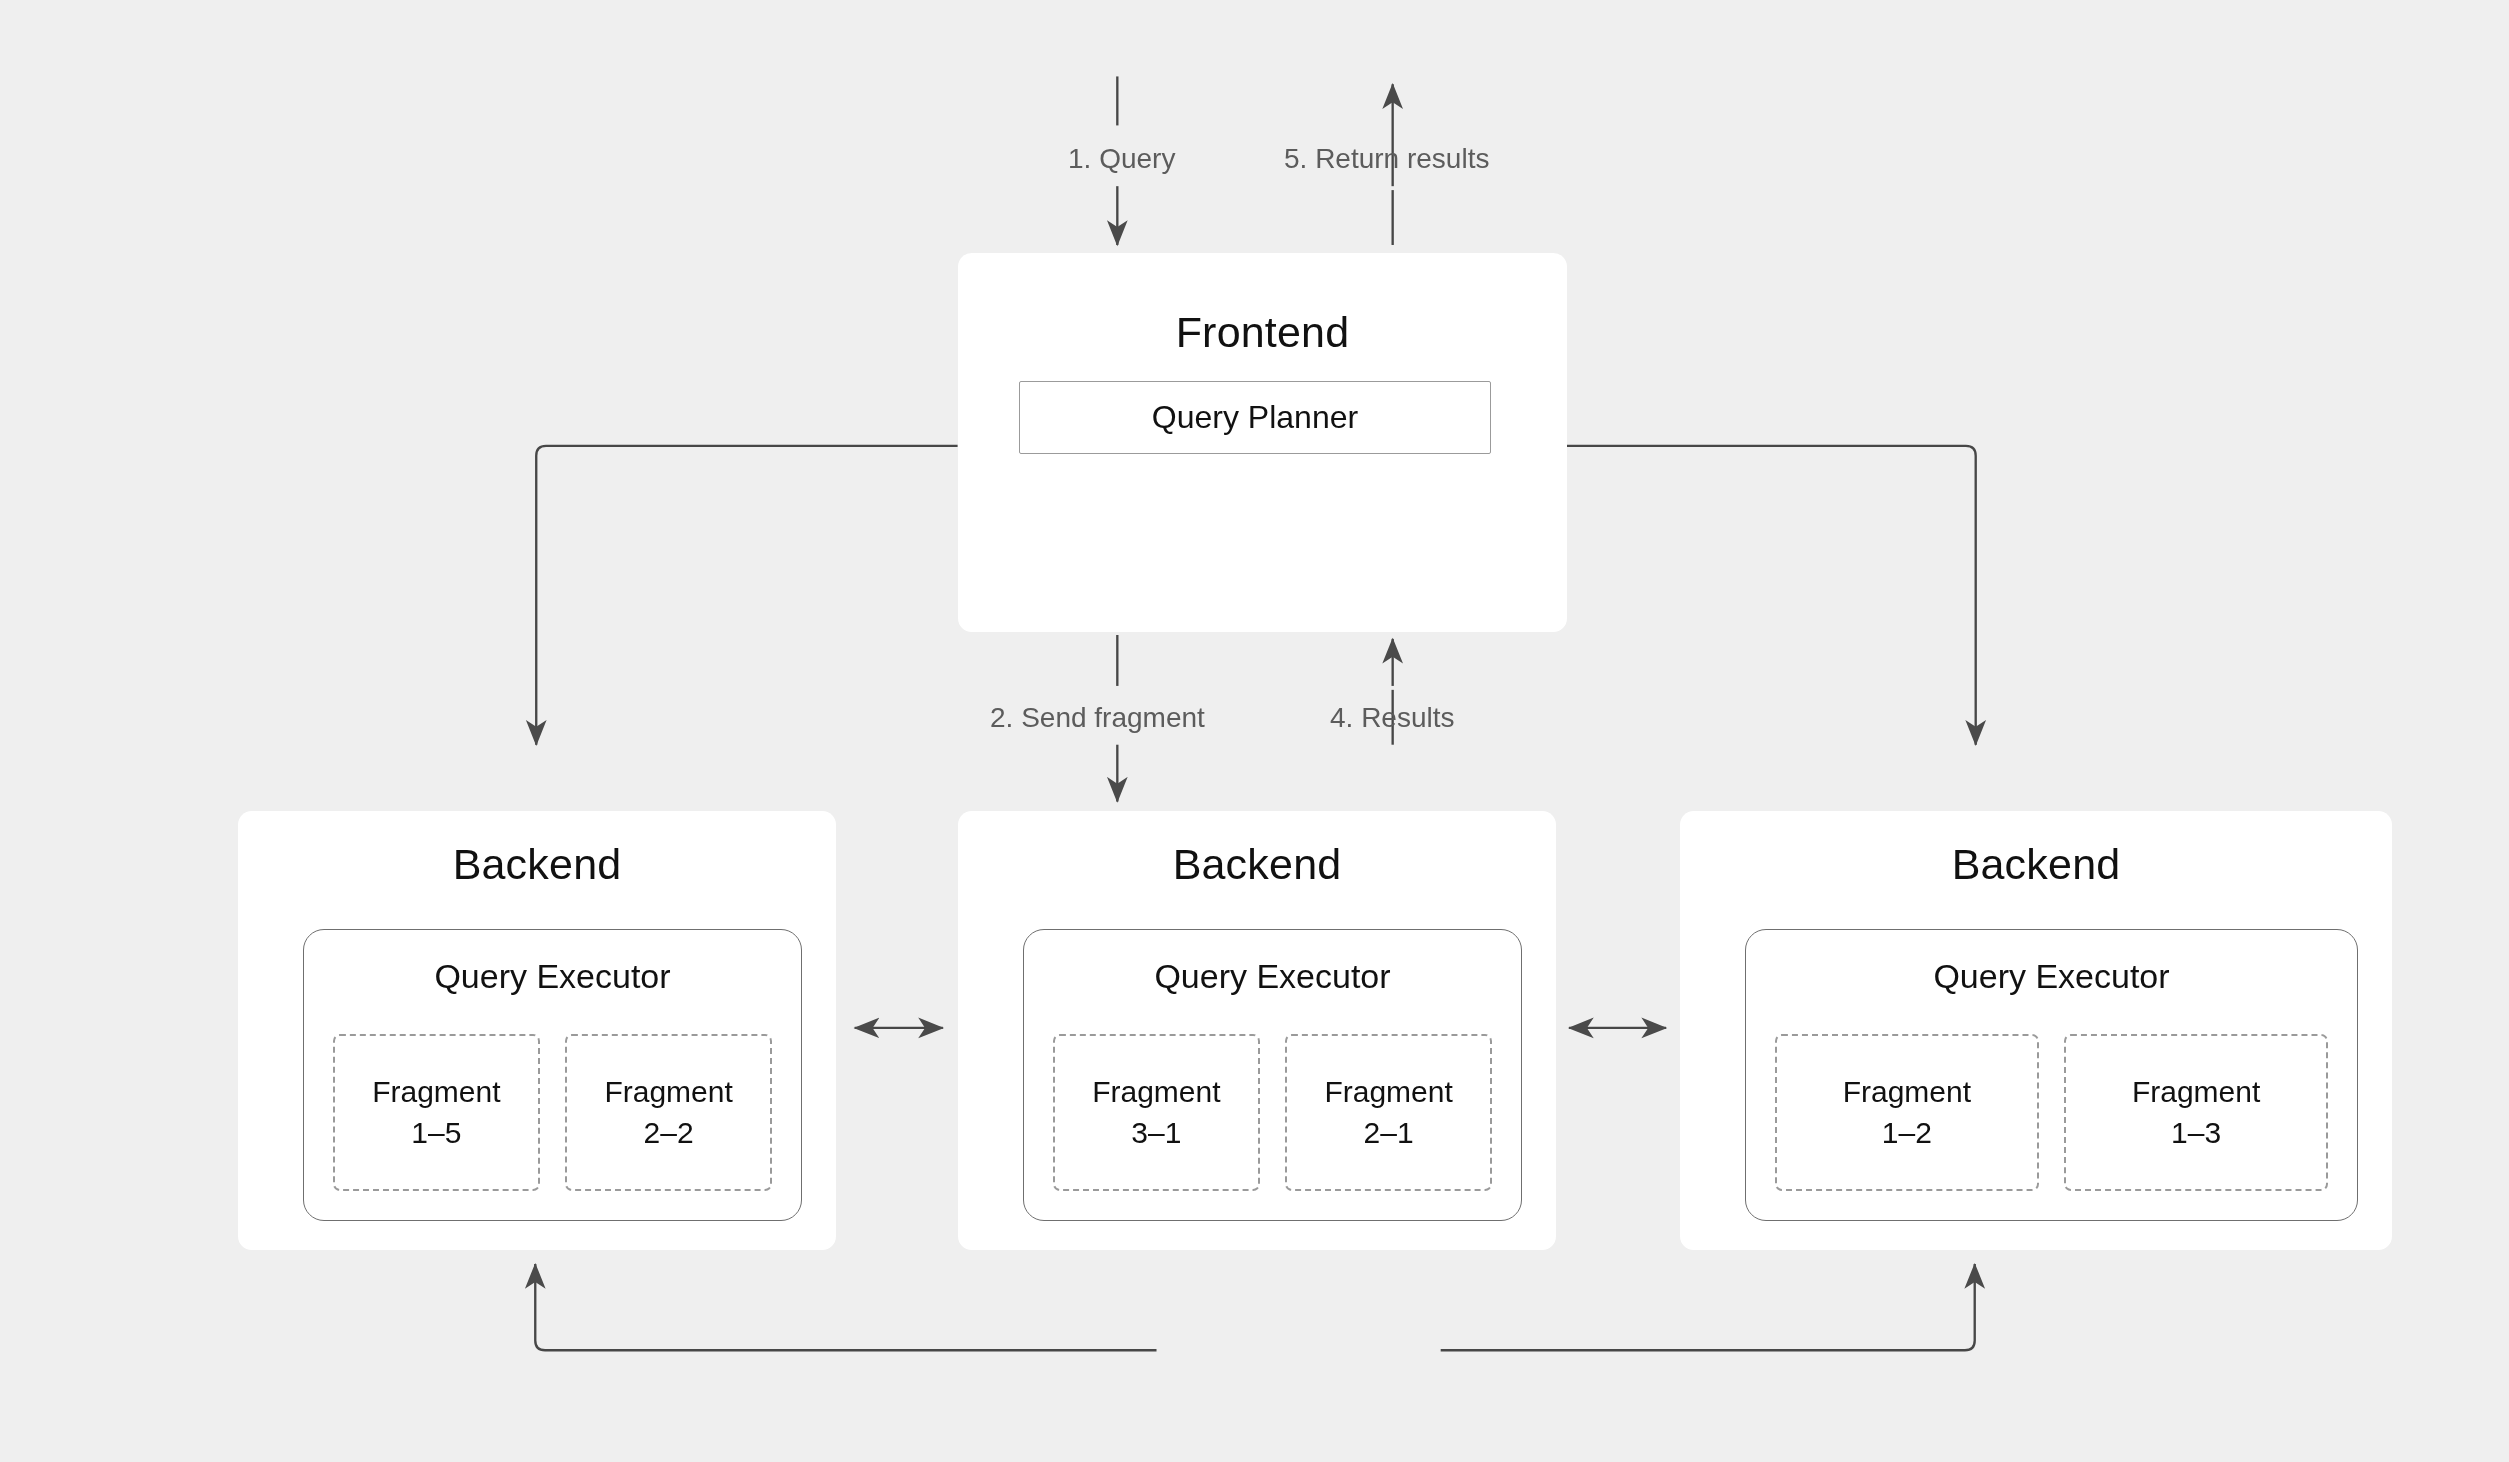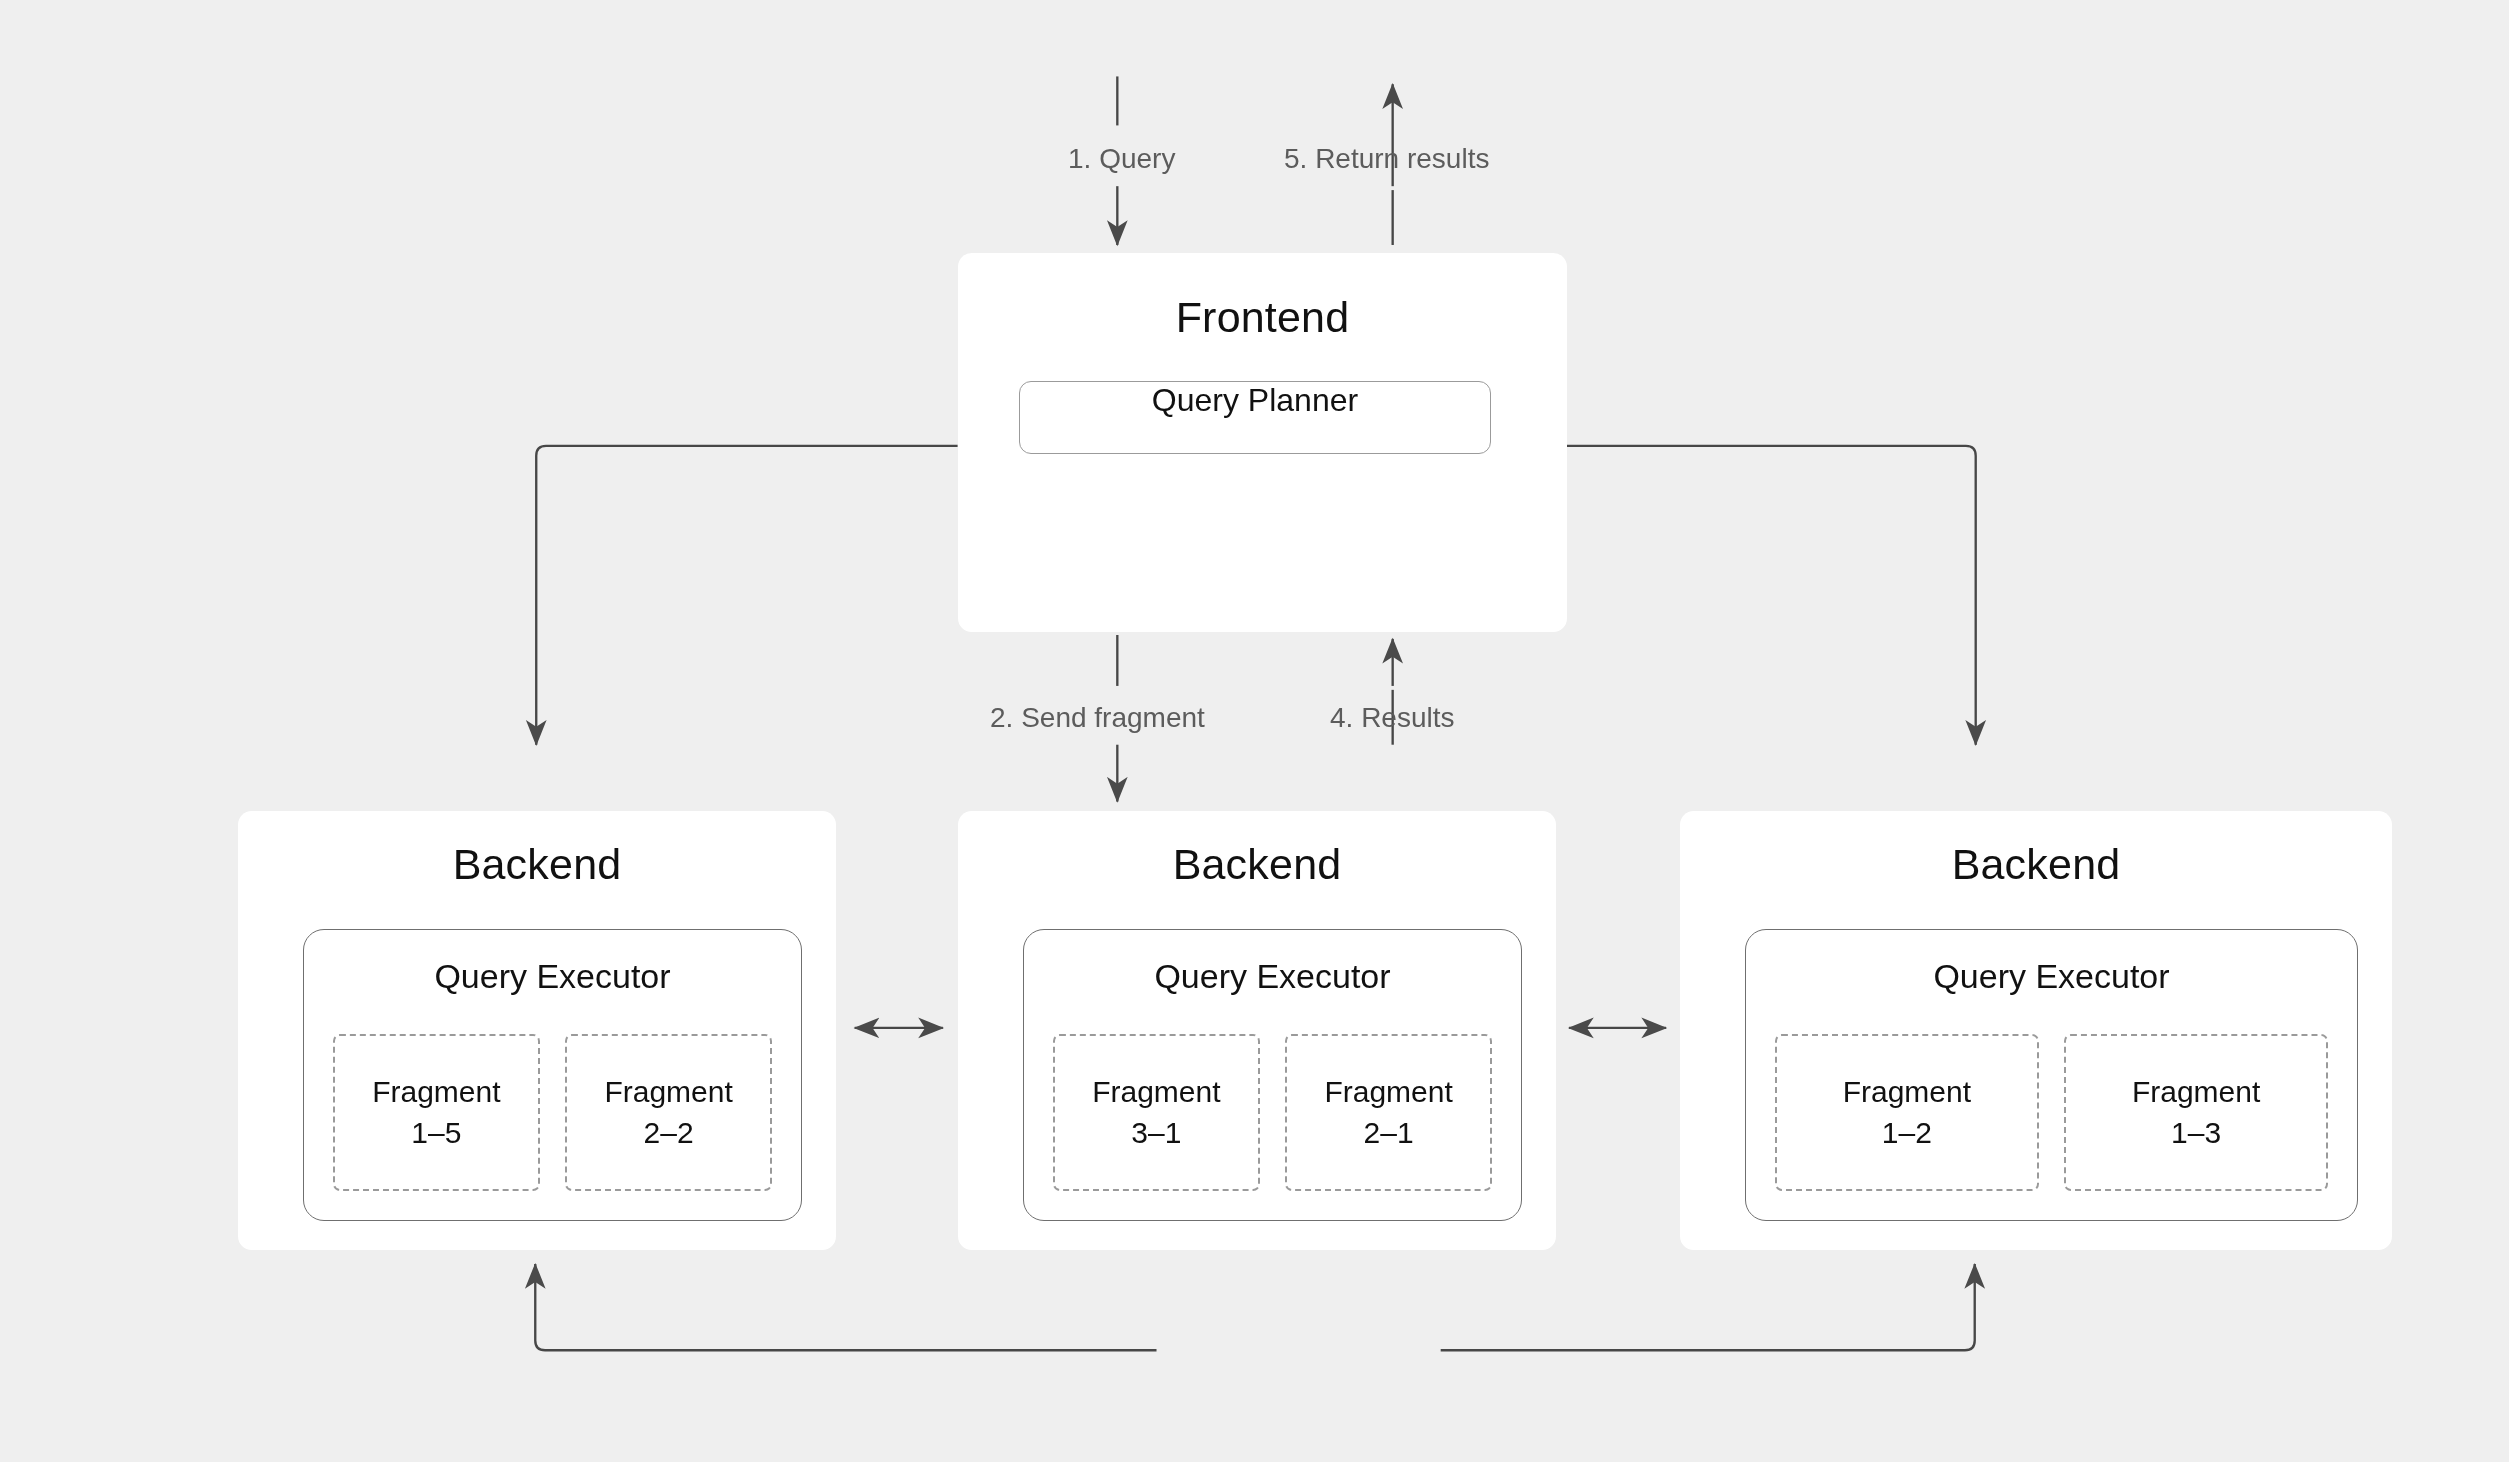--- a/index.html
+++ b/index.html
@@ -37,34 +37,35 @@
     text-align: center;
     color: #111111;
     font-weight: 400;
     letter-spacing: 0.2px;
   }
   #frontend {
     left: 958px;
     top: 253px;
     width: 609px;
     height: 379px;
-    padding: 3px;
+    padding: 18px;
   }
   #frontend .card-title {
     font-size: 43px;
     margin-top: 37px;
   }
   .subbox {
     position: absolute;
     left: 61px;
     width: 472px;
     height: 73px;
     border: 1.6px solid #9b9b9b;
-    border-radius: 12px;
+    border-radius: 2px;
     display: flex;
+    align-items: center;
     justify-content: center;
     box-sizing: border-box;
     background: #ffffff;
   }
   .subbox-label {
     font-size: 32px;
     color: #111111;
   }
   #planner { top: 128px; }
   #coordinator { top: 247px; }

